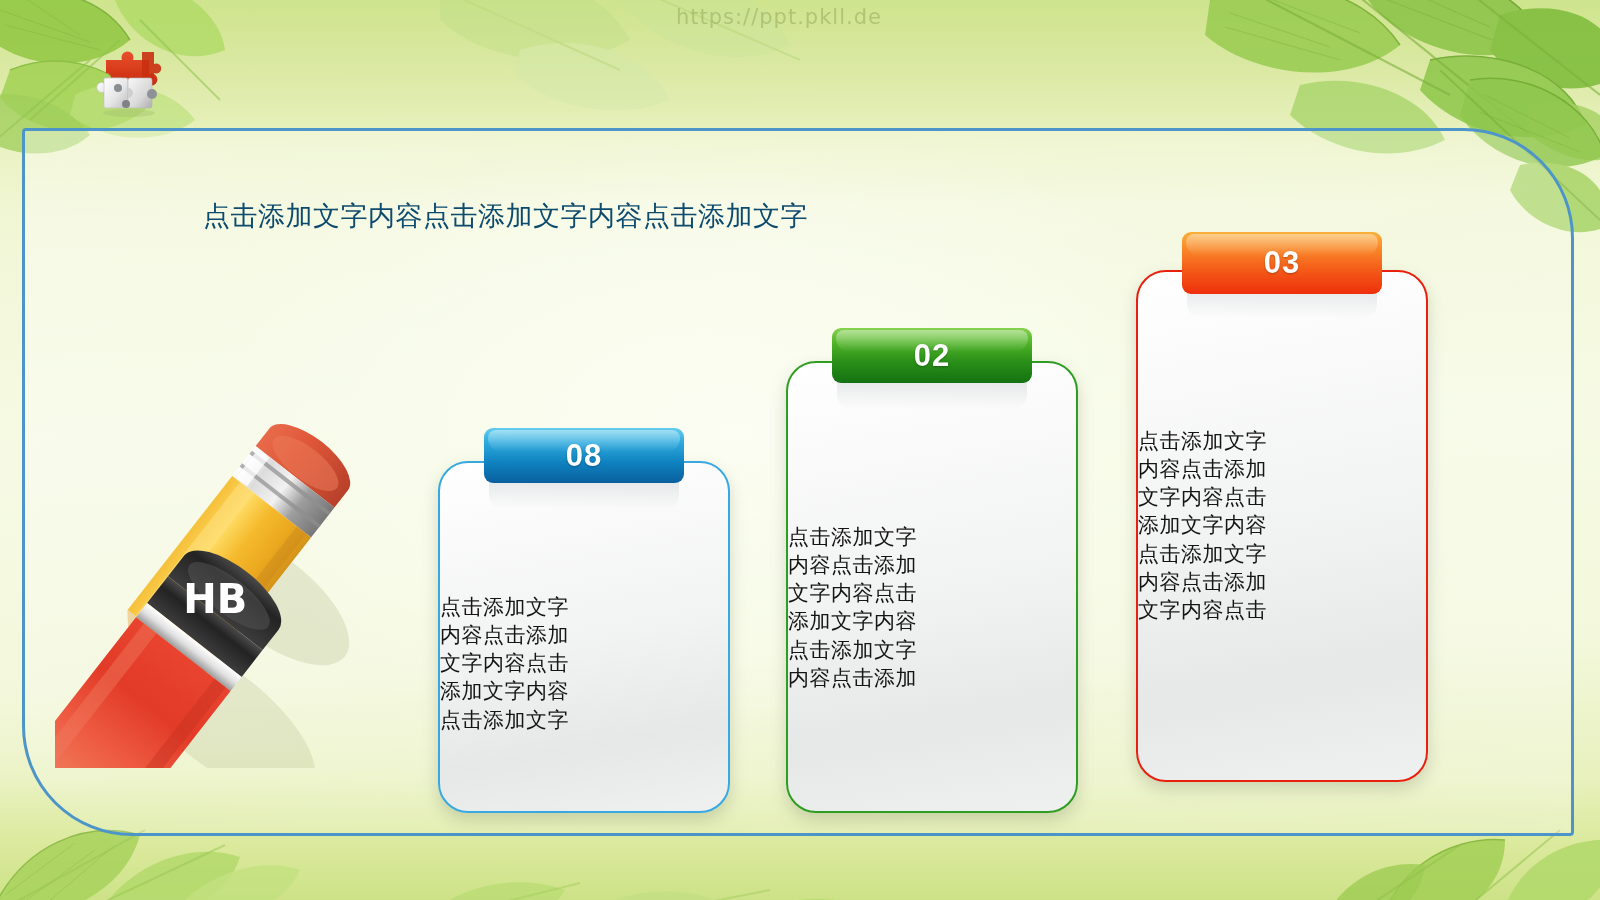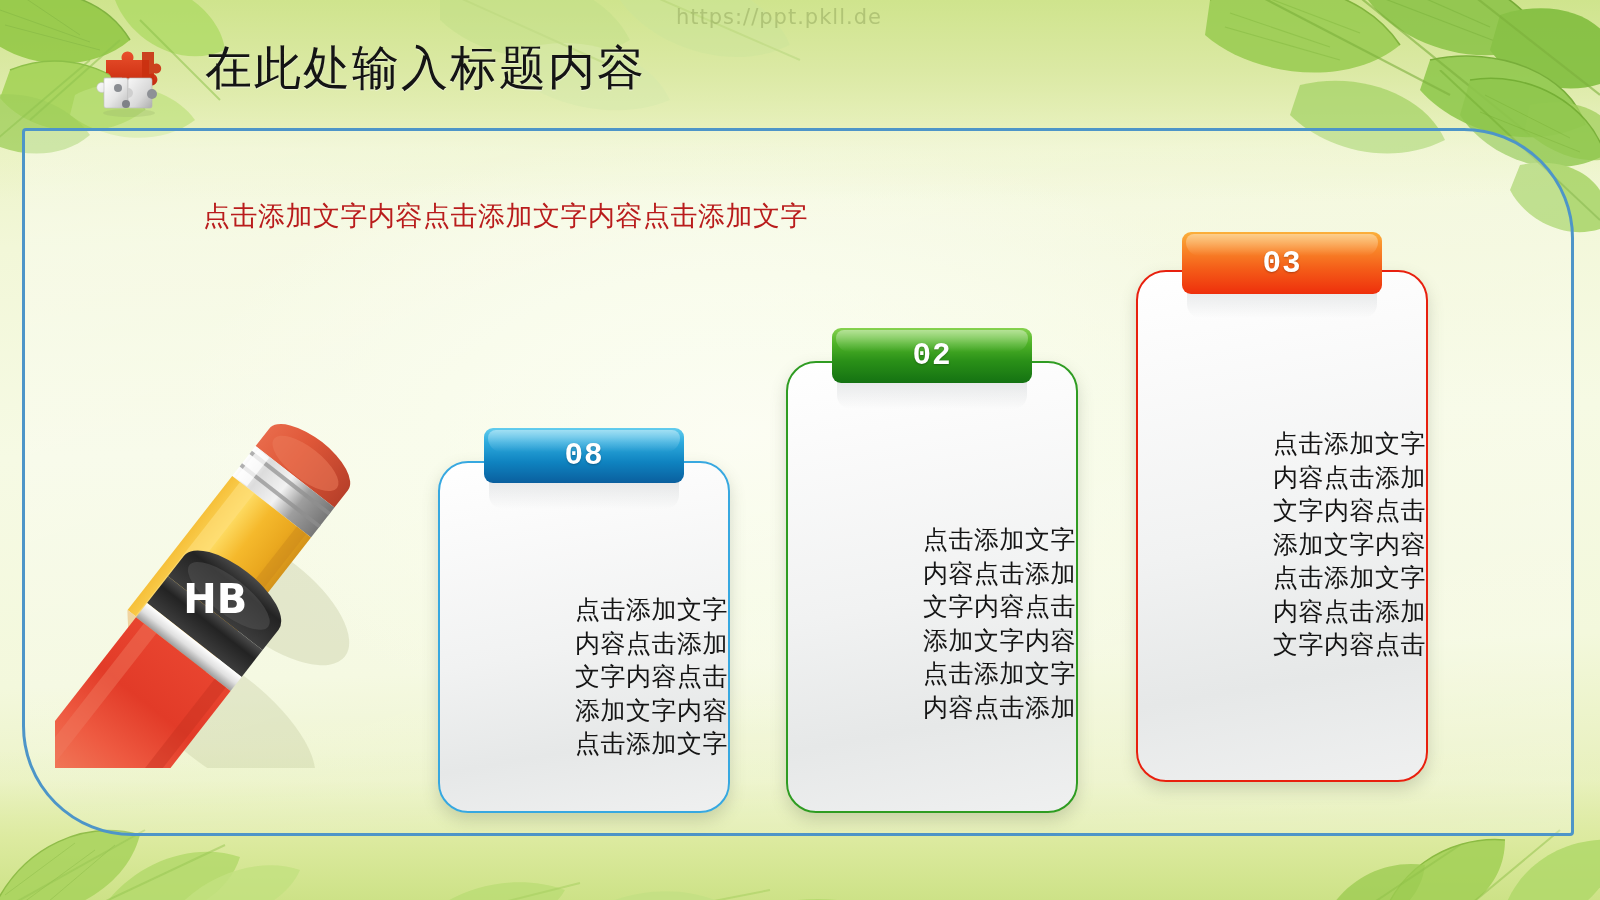--- a/index.html
+++ b/index.html
@@ -55,37 +55,37 @@
     position:absolute;left:22px;top:128px;width:1552px;height:708px;
     border:3px solid #4d95c8;
     border-radius:4px 110px 4px 110px;
     background:linear-gradient(160deg, rgba(255,255,255,0.38) 0%, rgba(255,255,255,0.16) 55%, rgba(255,255,255,0.30) 100%);
     box-sizing:border-box;
   }
 
   
   .intro{
     position:absolute;left:203px;top:196px;width:760px;
-    font-size:27px;line-height:1.46;color:#b91c1c;
+    font-size:27px;line-height:1.46;color:#0c4a6e;
     letter-spacing:0.5px;
     font-family:"DejaVu Serif","Liberation Serif",serif;
   }
 
   
   .pencils{position:absolute;left:55px;top:338px;width:360px;height:430px;}
 
   
   .card{position:absolute;}
   .card-tab{
     position:absolute;left:50%;transform:translateX(-50%);top:0;
     width:200px;height:55px;border-radius:9px;
     z-index:3;
     display:flex;align-items:center;justify-content:center;
     color:#ffffff;font-size:31px;font-weight:bold;
-    font-family:Liberation Mono, monospace;
+    font-family:Liberation Sans, sans-serif;
     letter-spacing:1px;
     text-shadow:0 1px 2px rgba(0,0,0,.28);
   }
   .card-tab::after{
     content:"";position:absolute;left:4px;right:4px;top:2px;height:22px;
     border-radius:8px 8px 14px 14px;
     background:linear-gradient(180deg,rgba(255,255,255,.42),rgba(255,255,255,0));
     pointer-events:none;
   }
   .card-body{
@@ -98,22 +98,22 @@
   }
   .card-gloss{
     position:absolute;left:50%;transform:translateX(-50%);top:0;
     width:190px;height:46px;
     background:linear-gradient(180deg,rgba(130,140,145,.30),rgba(200,205,205,0));
     border-radius:0 0 14px 14px;
     pointer-events:none;
   }
   .card-text{
     position:absolute;left:0;width:100%;
-    text-align:right;
-    font-size:25px;line-height:1.34;color:#151515;
+    text-align:left;
+    font-size:21px;line-height:1.34;color:#151515;
     font-family:"DejaVu Serif","Liberation Serif",serif;
     letter-spacing:0.5px;
   }
 
   
   #card-01{left:438px;top:428px;width:292px;}
   #card-01 .card-tab{background:linear-gradient(180deg,#63cdee 0%, #2eaadd 26%, #0f83c0 62%, #0a5f9e 100%);}
   #card-01 .card-body{height:352px;border:2px solid #37a8e0;}
   #card-01 .card-text{top:130px;}
 
@@ -262,21 +262,20 @@
       <path d="M42 50 a5 5 0 0 1 0 10 Z" fill="#cfcfcf"></path>
       <circle cx="66" cy="56" r="5" fill="#8e9196"></circle>
       <circle cx="40" cy="66" r="4" fill="#7f8287"></circle>
       <circle cx="32" cy="50" r="4" fill="#8a8d92"></circle>
       <ellipse cx="43" cy="75" rx="26" ry="4" fill="#9ab56a" opacity=".28"></ellipse>
     </svg>
   </div>
 
   <div class="watermark">https://ppt.pkll.de</div>
 
-  <div class="title">在此处输入标题内容</div>
 
   <div class="frame"></div>
 
   <div class="intro">
       <div>点击添加文字内容点击添加文字内容点击添加文字</div>
     </div>
 
   <div class="pencils">
     <svg width="360" height="430" viewBox="0 0 360 430">
       <defs>

